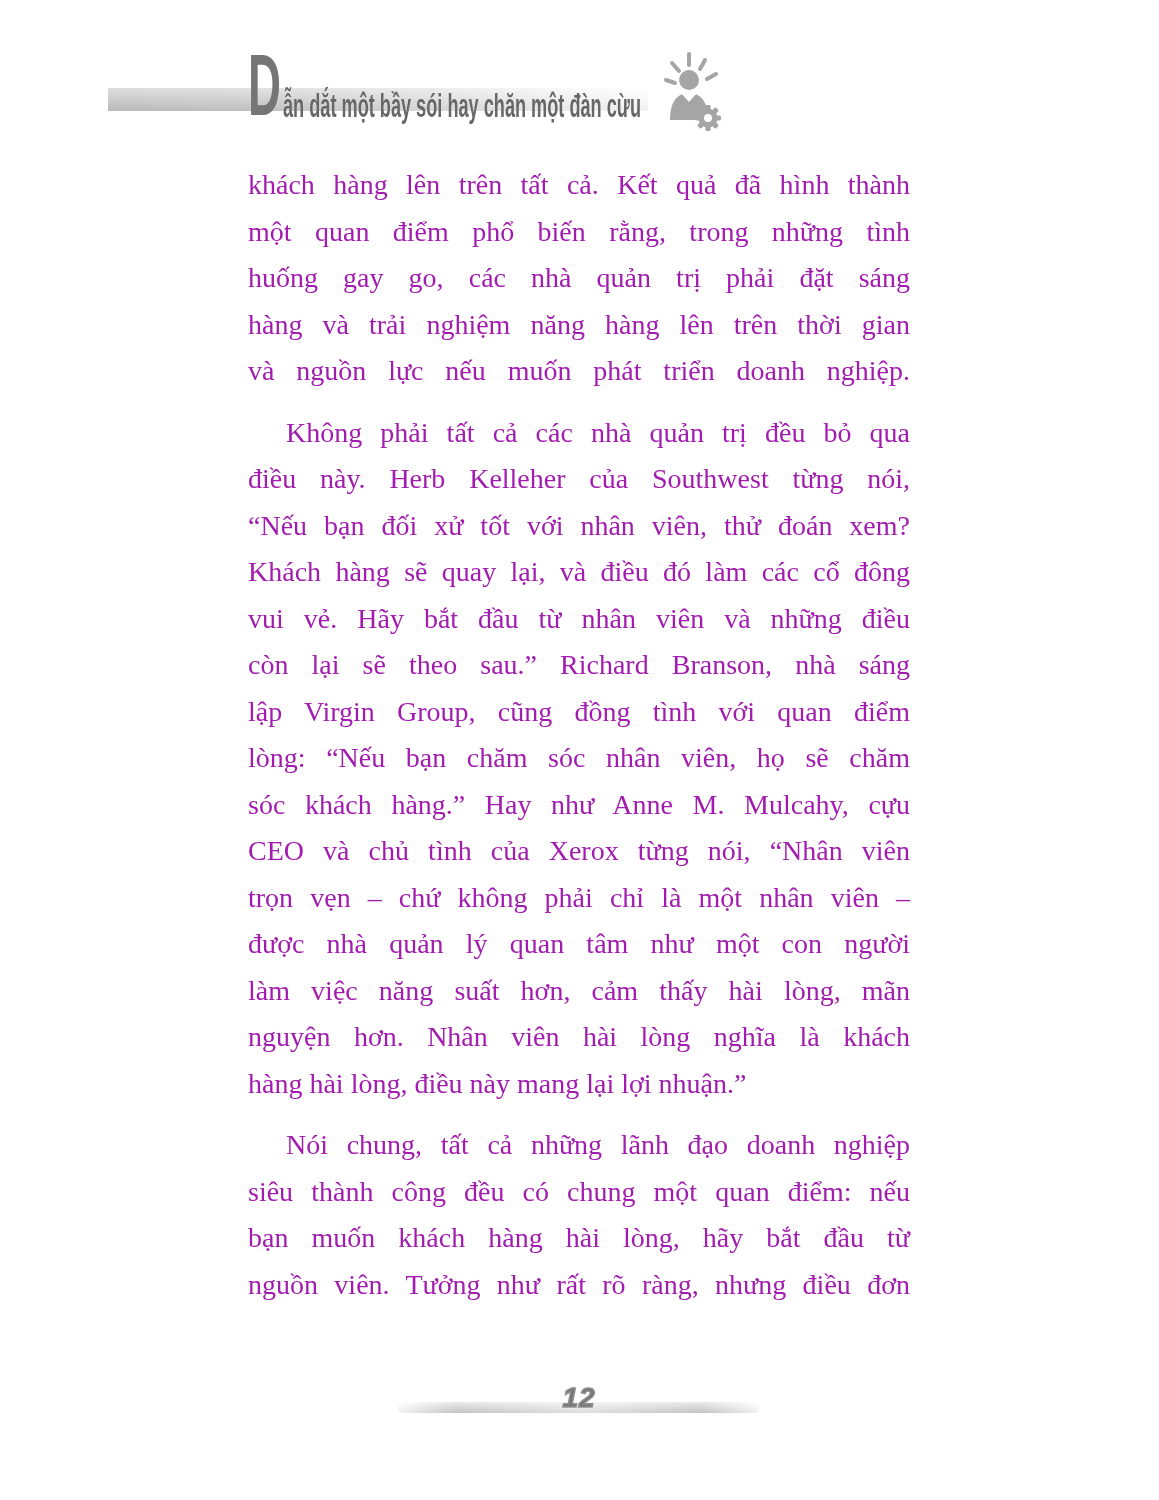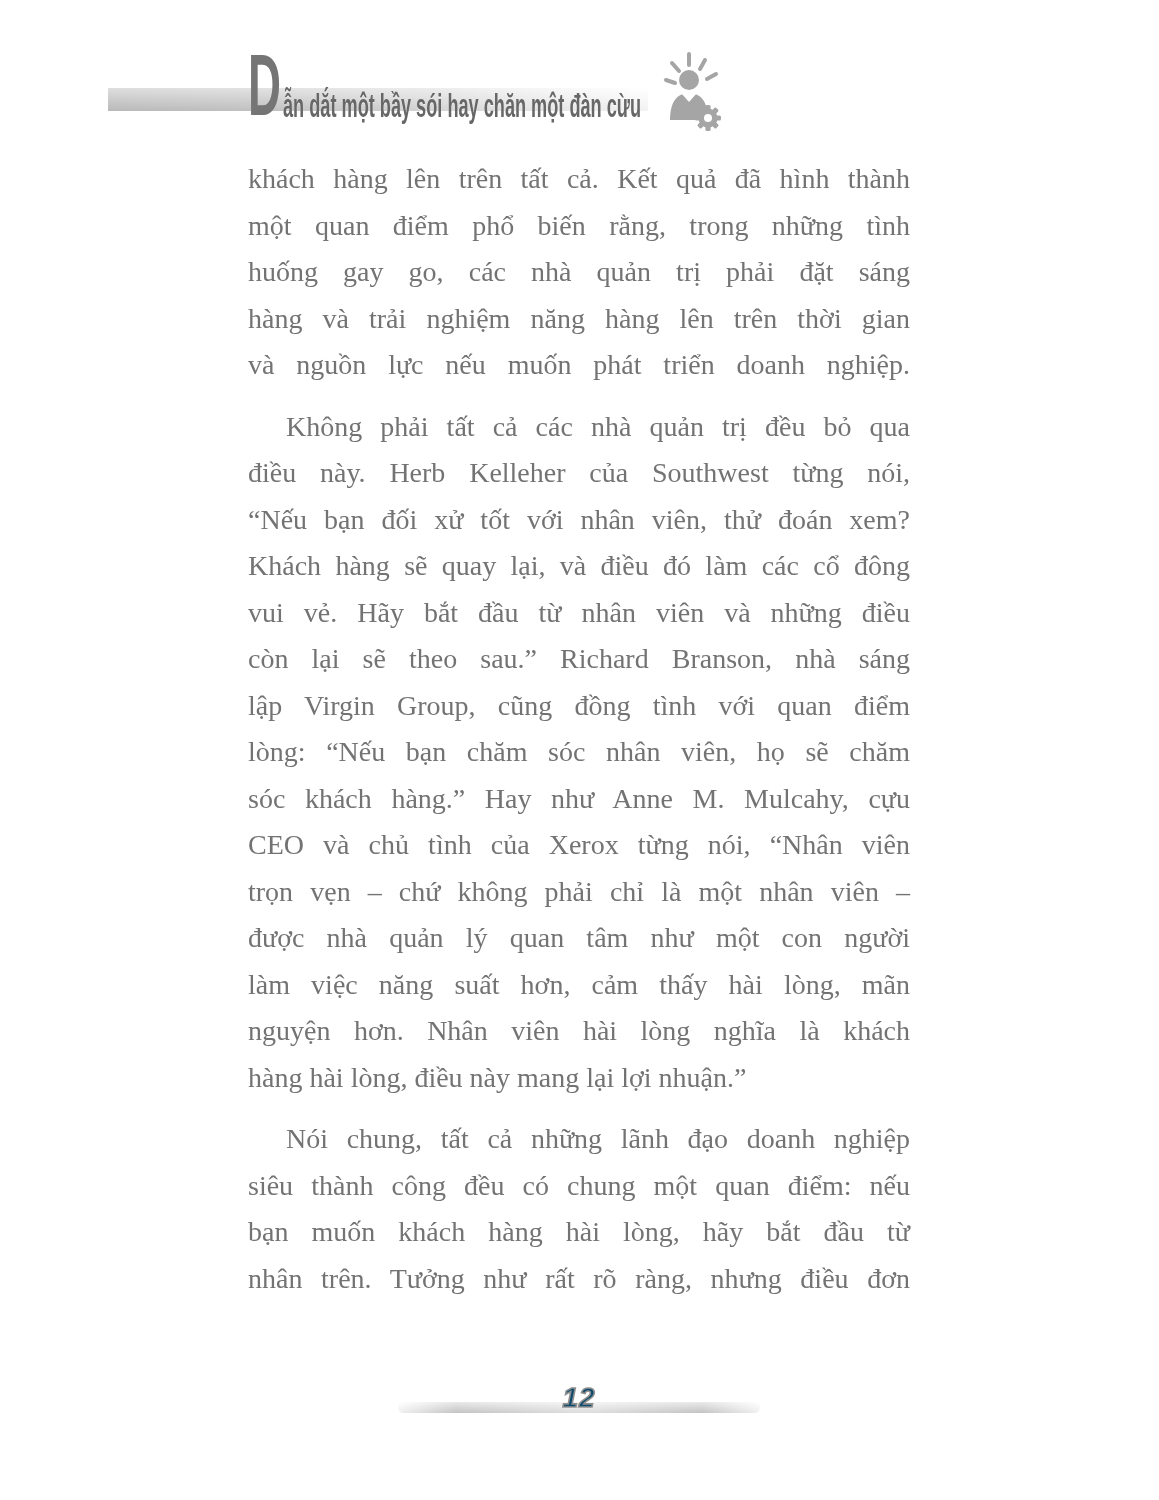--- a/index.html
+++ b/index.html
@@ -56,25 +56,25 @@
     left: 648px;
     top: 50px;
     width: 84px;
     height: 88px;
   }
 
   
   .body-text {
     position: absolute;
     left: 248px;
-    top: 156px;
+    top: 162px;
     width: 662px;
     font-size: 28px;
     line-height: 46.5px;
-    color: #737373;
+    color: #a21caf;
   }
   .paragraph { margin: 0 0 15px 0; }
   .paragraph:last-child { margin-bottom: 0; }
   .line {
     text-align: justify;
     text-align-last: justify;
   }
   .line.loose-last { text-align-last: left; }
   .line.indent { text-indent: 38px; }
 
@@ -94,21 +94,21 @@
     position: absolute;
     left: 398px;
     top: 1382px;
     width: 362px;
     text-align: center;
     font-family: "Liberation Sans", sans-serif;
     font-style: italic;
     font-weight: bold;
     font-size: 28px;
     line-height: 32px;
-    color: #0c4a6e;
+    color: #737373;
     -webkit-text-stroke: 1.6px #8f8f8f;
     text-shadow: 0 1px 1px rgba(255,255,255,0.8);
     letter-spacing: 1px;
   }
 </style>
 </head>
 <body>
 
 <div class="page">
 
@@ -166,20 +166,20 @@
         <div class="line">trọn vẹn – chứ không phải chỉ là một nhân viên –</div>
         <div class="line">được nhà quản lý quan tâm như một con người</div>
         <div class="line">làm việc năng suất hơn, cảm thấy hài lòng, mãn</div>
         <div class="line">nguyện hơn. Nhân viên hài lòng nghĩa là khách</div>
         <div class="line loose-last">hàng hài lòng, điều này mang lại lợi nhuận.”</div>
       </div>
       <div class="paragraph">
         <div class="line indent">Nói chung, tất cả những lãnh đạo doanh nghiệp</div>
         <div class="line">siêu thành công đều có chung một quan điểm: nếu</div>
         <div class="line">bạn muốn khách hàng hài lòng, hãy bắt đầu từ</div>
-        <div class="line">nhân trên. Tưởng như rất rõ ràng, nhưng điều đơn</div>
+        <div class="line">nguồn viên. Tưởng như rất rõ ràng, nhưng điều đơn</div>
       </div>
     </div>
 
   <div class="footer-bar"></div>
   <div class="page-number">12</div>
 
 </div>
 
 </body></html>

